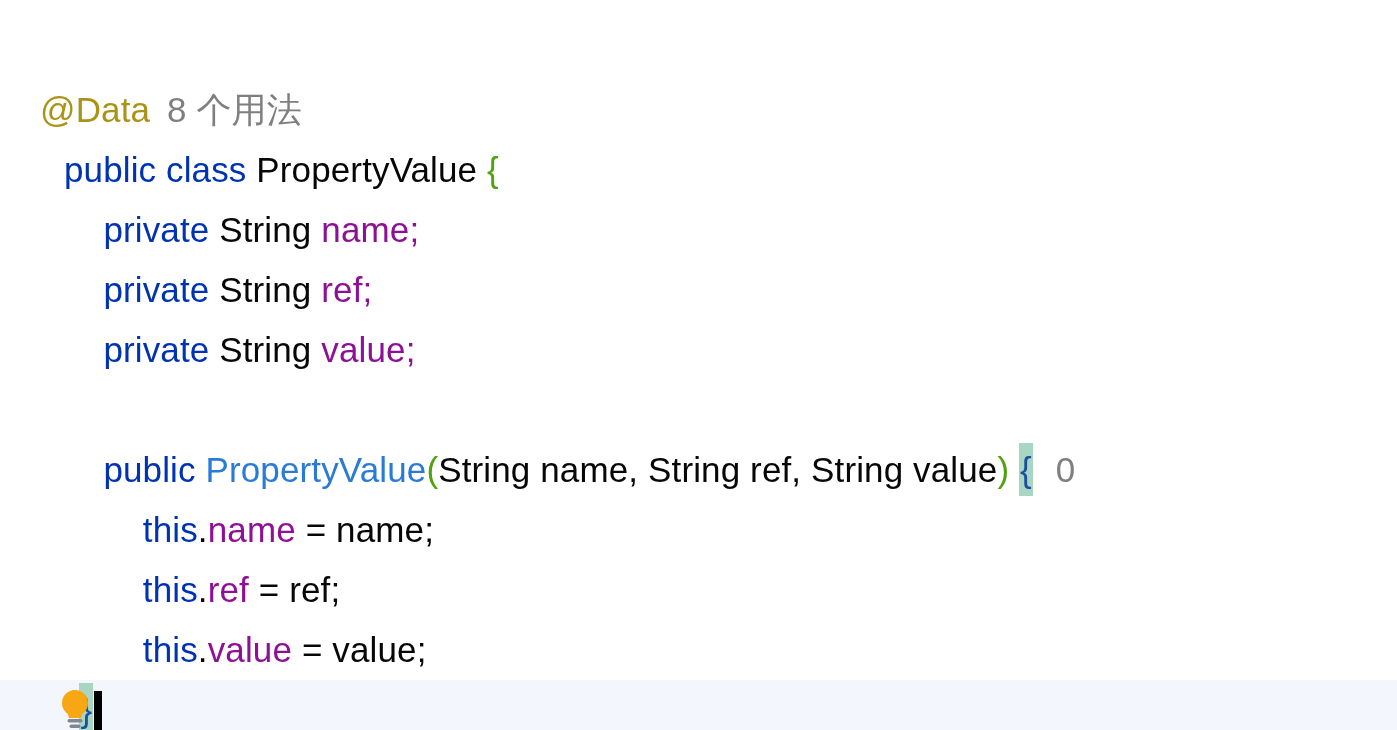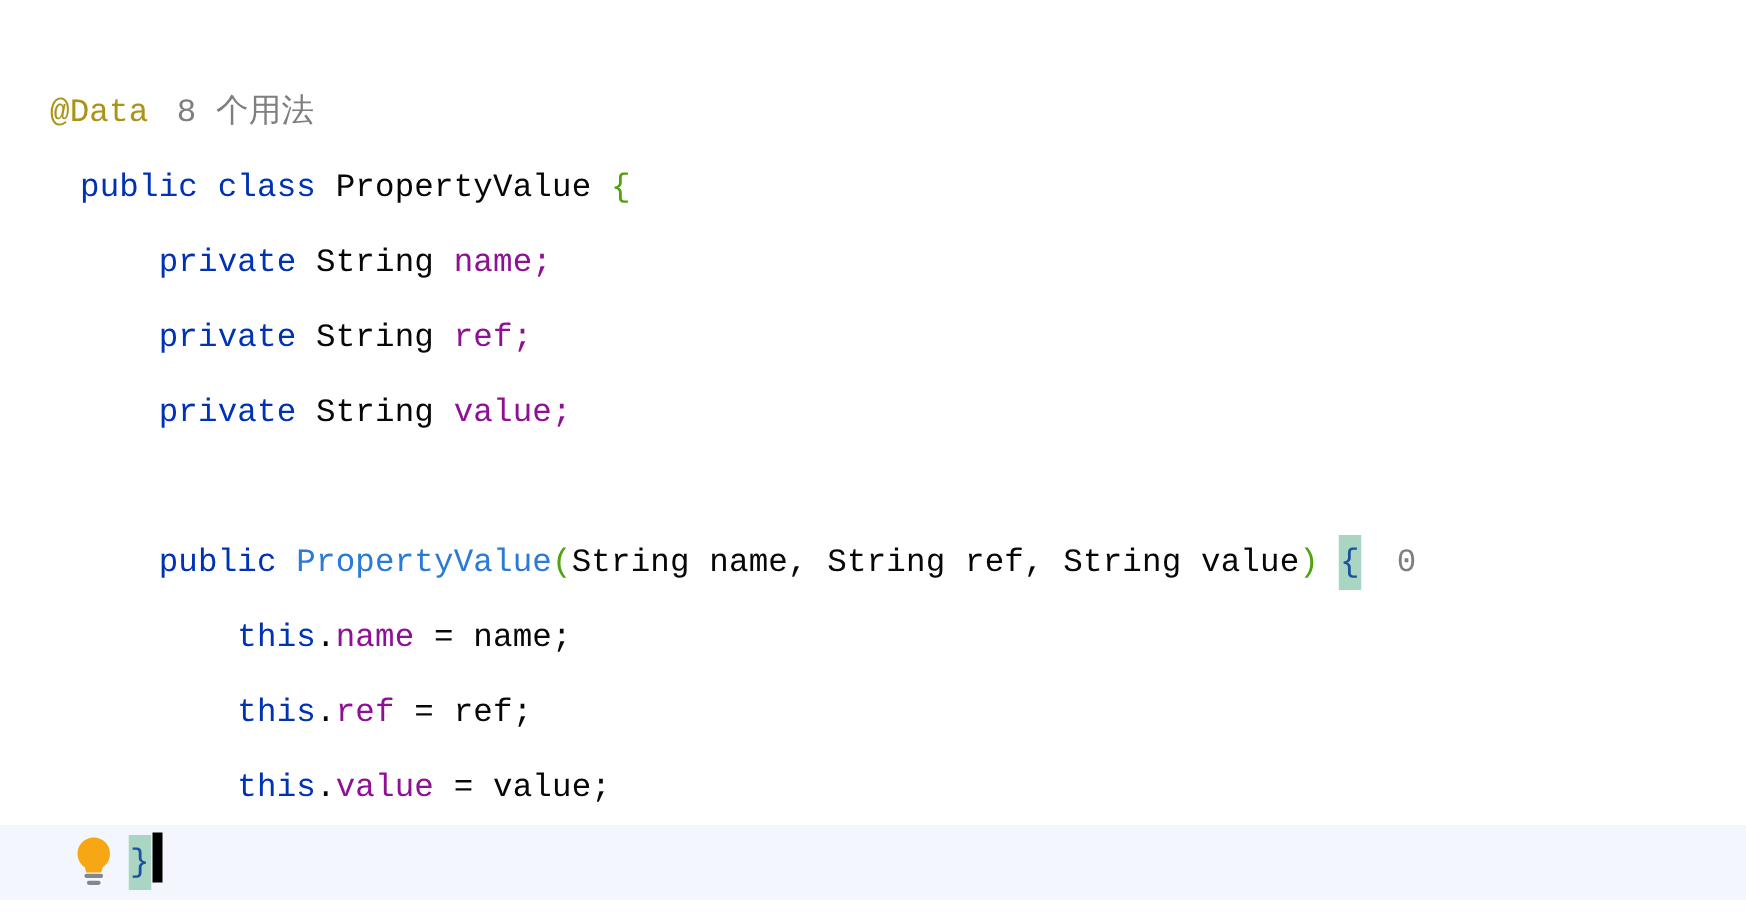--- a/index.html
+++ b/index.html
@@ -7,22 +7,22 @@
     padding: 0;
     width: 1397px;
     height: 730px;
     overflow: hidden;
     background: #ffffff;
   }
   .editor {
     position: relative;
     width: 1397px;
     height: 730px;
-    font-family: Liberation Mono, monospace;
-    font-size: 26px;
+    font-family: Liberation Sans, sans-serif;
+    font-size: 35px;
     letter-spacing: 0.13px;
     white-space: pre;
     color: var(--pl, #000);
   }
   .line {
     position: relative;
     height: 60px;
     line-height: 60px;
     padding-left: 40px;
     box-sizing: border-box;

